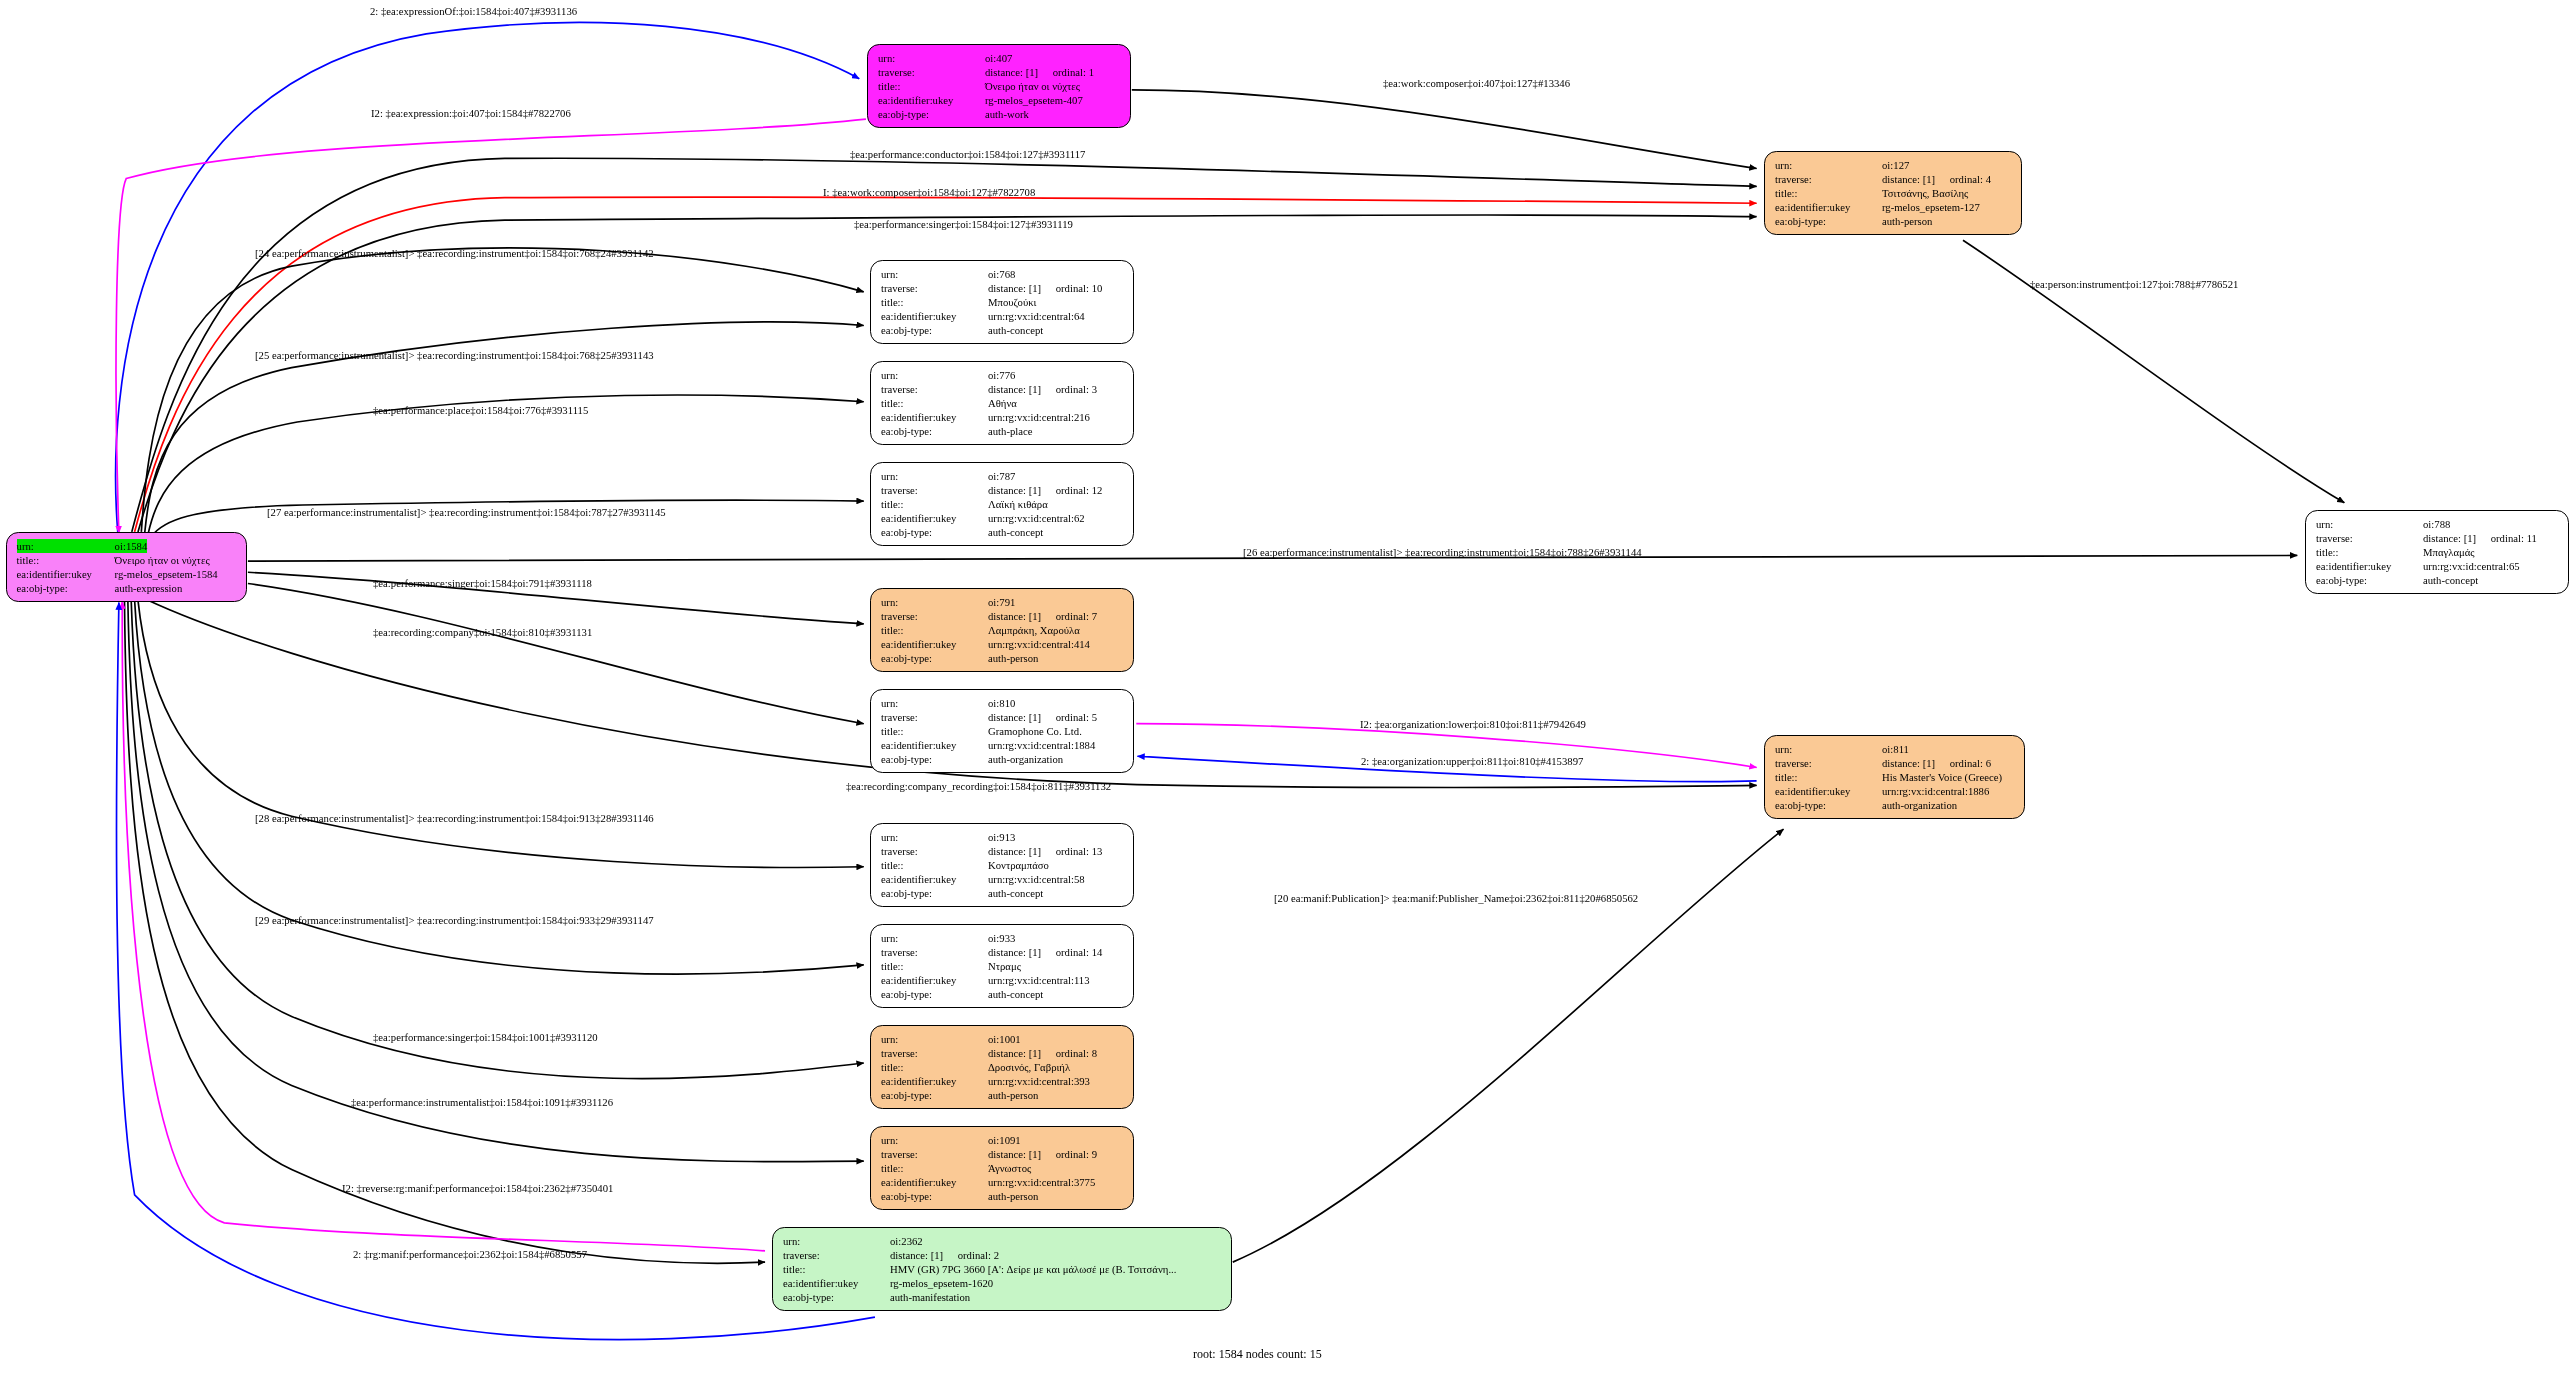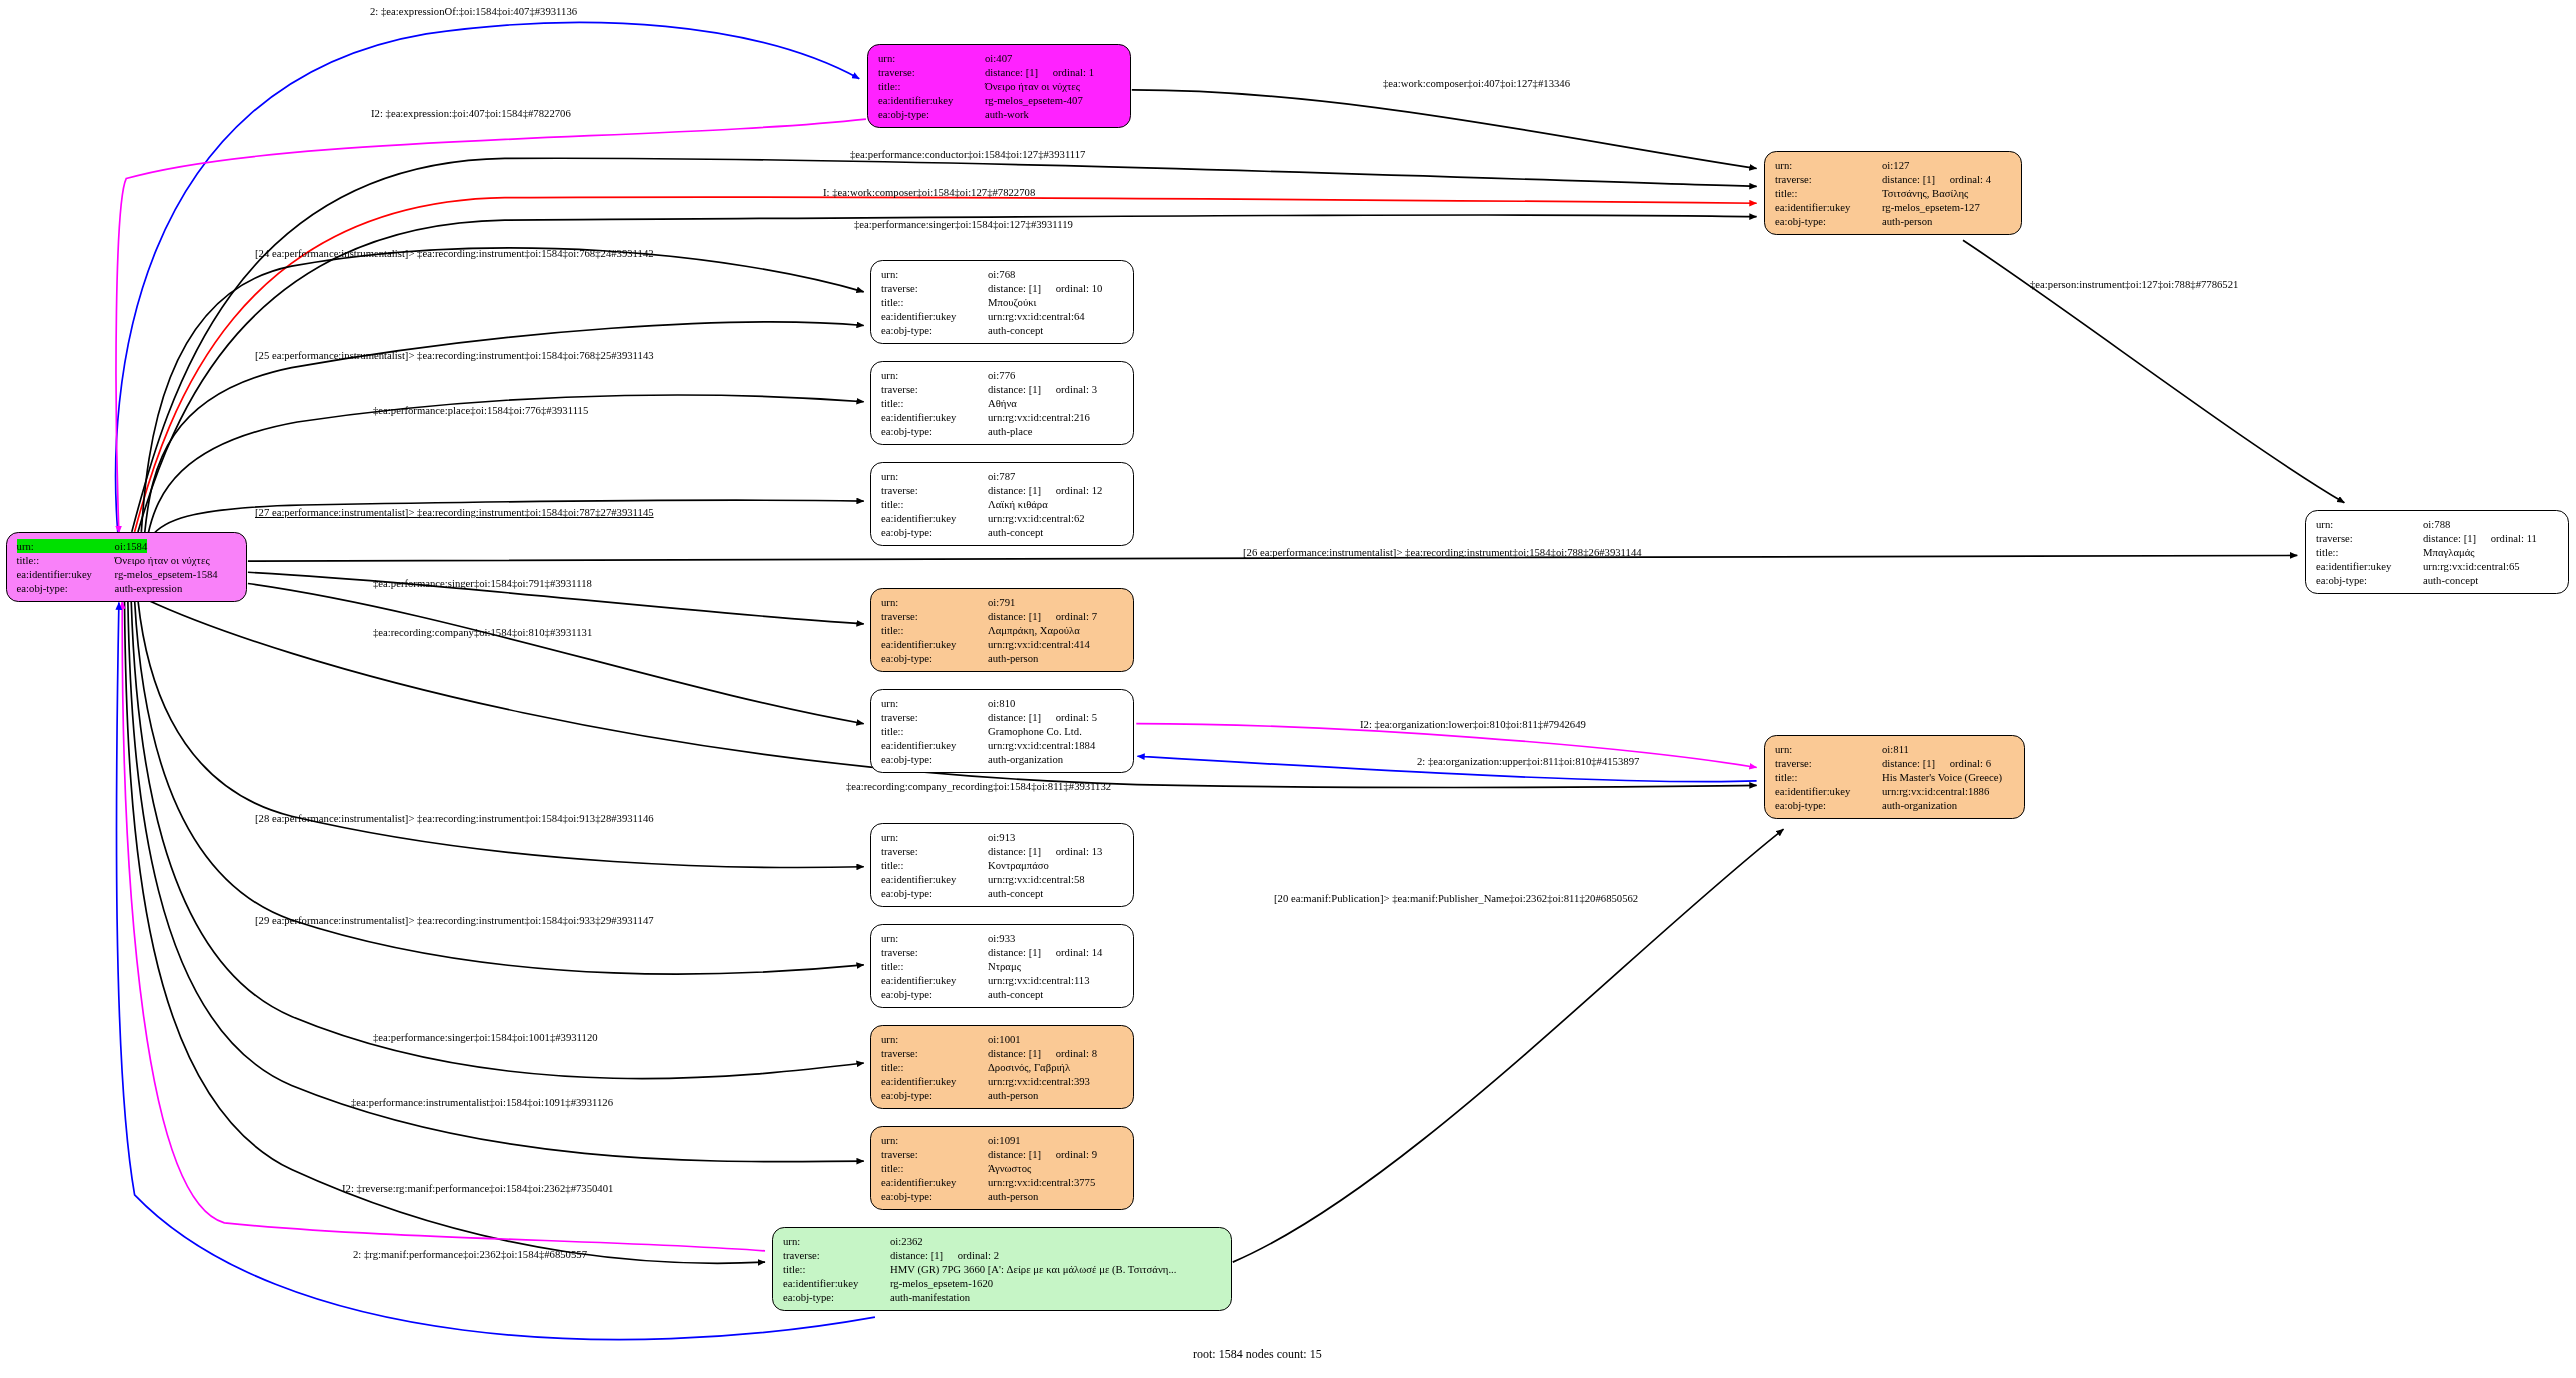--- a/index.html
+++ b/index.html
@@ -456,27 +456,27 @@
 
   <div class="elabel" style="left:370px;top:4.5px;">2: ‡ea:expressionOf:‡oi:1584‡oi:407‡#3931136</div>
   <div class="elabel" style="left:371px;top:107px;">I2: ‡ea:expression:‡oi:407‡oi:1584‡#7822706</div>
   <div class="elabel" style="left:1383px;top:77px;">‡ea:work:composer‡oi:407‡oi:127‡#13346</div>
   <div class="elabel" style="left:850px;top:148px;">‡ea:performance:conductor‡oi:1584‡oi:127‡#3931117</div>
   <div class="elabel" style="left:823px;top:186px;">I: ‡ea:work:composer‡oi:1584‡oi:127‡#7822708</div>
   <div class="elabel" style="left:854px;top:206px;margin-top:12px;">‡ea:performance:singer‡oi:1584‡oi:127‡#3931119</div>
   <div class="elabel" style="left:255px;top:247px;">[24 ea:performance:instrumentalist]&gt; ‡ea:recording:instrument‡oi:1584‡oi:768‡24#3931142</div>
   <div class="elabel" style="left:255px;top:349px;">[25 ea:performance:instrumentalist]&gt; ‡ea:recording:instrument‡oi:1584‡oi:768‡25#3931143</div>
   <div class="elabel" style="left:373px;top:404px;">‡ea:performance:place‡oi:1584‡oi:776‡#3931115</div>
-  <div class="elabel" style="left:255px;top:506px;text-decoration:underline;">[27 ea:performance:instrumentalist]&gt; ‡ea:recording:instrument‡oi:1584‡oi:787‡27#3931145</div>
+  <div class="elabel" style="left:267px;top:506px;">[27 ea:performance:instrumentalist]&gt; ‡ea:recording:instrument‡oi:1584‡oi:787‡27#3931145</div>
   <div class="elabel" style="left:2030px;top:278px;">‡ea:person:instrument‡oi:127‡oi:788‡#7786521</div>
   <div class="elabel" style="left:1243px;top:546px;">[26 ea:performance:instrumentalist]&gt; ‡ea:recording:instrument‡oi:1584‡oi:788‡26#3931144</div>
   <div class="elabel" style="left:373px;top:577px;">‡ea:performance:singer‡oi:1584‡oi:791‡#3931118</div>
   <div class="elabel" style="left:373px;top:626px;">‡ea:recording:company‡oi:1584‡oi:810‡#3931131</div>
   <div class="elabel" style="left:1360px;top:718px;">I2: ‡ea:organization:lower‡oi:810‡oi:811‡#7942649</div>
-  <div class="elabel" style="left:1417px;top:755px;">2: ‡ea:organization:upper‡oi:811‡oi:810‡#4153897</div>
+  <div class="elabel" style="left:1361px;top:755px;">2: ‡ea:organization:upper‡oi:811‡oi:810‡#4153897</div>
   <div class="elabel" style="left:846px;top:780px;">‡ea:recording:company_recording‡oi:1584‡oi:811‡#3931132</div>
   <div class="elabel" style="left:255px;top:812px;">[28 ea:performance:instrumentalist]&gt; ‡ea:recording:instrument‡oi:1584‡oi:913‡28#3931146</div>
   <div class="elabel" style="left:255px;top:914px;">[29 ea:performance:instrumentalist]&gt; ‡ea:recording:instrument‡oi:1584‡oi:933‡29#3931147</div>
   <div class="elabel" style="left:373px;top:1031px;">‡ea:performance:singer‡oi:1584‡oi:1001‡#3931120</div>
   <div class="elabel" style="left:1274px;top:892px;">[20 ea:manif:Publication]&gt; ‡ea:manif:Publisher_Name‡oi:2362‡oi:811‡20#6850562</div>
   <div class="elabel" style="left:351px;top:1096px;">‡ea:performance:instrumentalist‡oi:1584‡oi:1091‡#3931126</div>
   <div class="elabel" style="left:342px;top:1182px;">I2: ‡reverse:rg:manif:performance‡oi:1584‡oi:2362‡#7350401</div>
   <div class="elabel" style="left:353px;top:1248px;">2: ‡rg:manif:performance‡oi:2362‡oi:1584‡#6850557</div>
 
   <div class="footer" style="left:1193px;top:1347px;">root: 1584 nodes count: 15</div>

